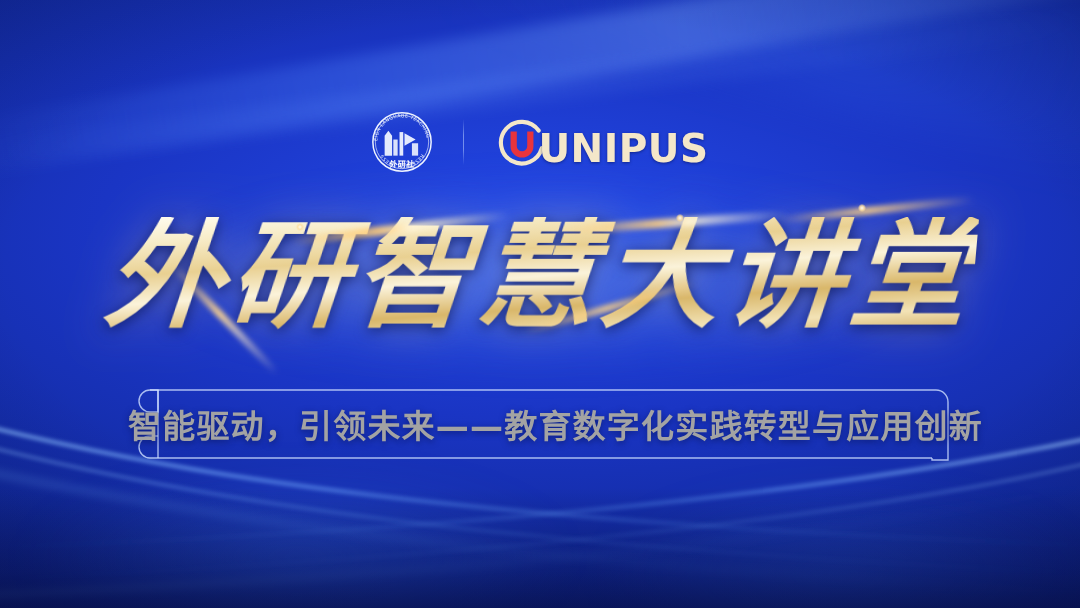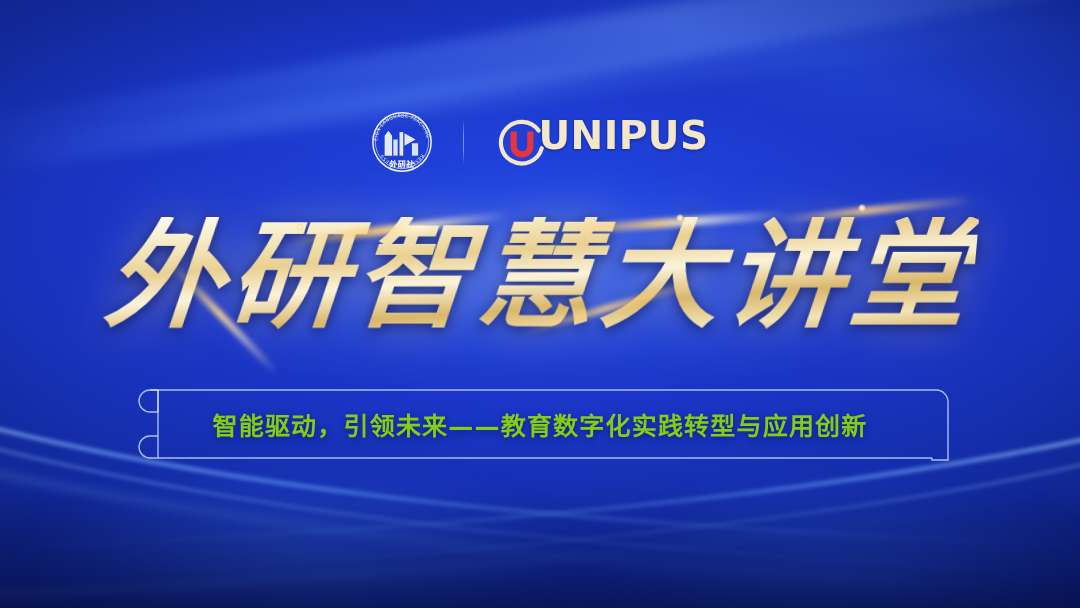--- a/index.html
+++ b/index.html
@@ -140,21 +140,21 @@
   .logo-divider {
     width: 1px;
     height: 46px;
     margin: 0 32px 0 30px;
     background: linear-gradient(180deg, rgba(175,200,255,0) 0%, rgba(185,208,255,.55) 35%, rgba(185,208,255,.55) 65%, rgba(175,200,255,0) 100%);
     flex: 0 0 auto;
   }
 
   .unipus {
     display: flex;
-    align-items: flex-start;
+    align-items: flex-end;
     flex: 0 0 auto;
   }
   .unipus-mark {
     position: relative;
     width: 52px;
     height: 52px;
     flex: 0 0 auto;
     margin-right: 2px;
   }
   .unipus-mark svg { display: block; width: 52px; height: 52px; }
@@ -275,24 +275,24 @@
     stroke: rgba(208,224,255,.80);
     stroke-width: 1.4;
   }
   .subtitle {
     position: absolute;
     left: 0; right: 0;
     top: 50%;
     transform: translateY(-50%);
     text-align: center;
     font-family: "DejaVu Sans", "Liberation Sans", sans-serif;
-    font-size: 25px;
+    font-size: 33px;
     font-weight: 700;
     letter-spacing: 1.2px;
-    color: #84cc16;
+    color: #a3a3a3;
     white-space: nowrap;
     text-shadow: 0 2px 6px rgba(8,20,90,.65);
   }
 </style>
 </head>
 <body>
 
 <div id="slide">
 
   <div class="bg-base"></div>

